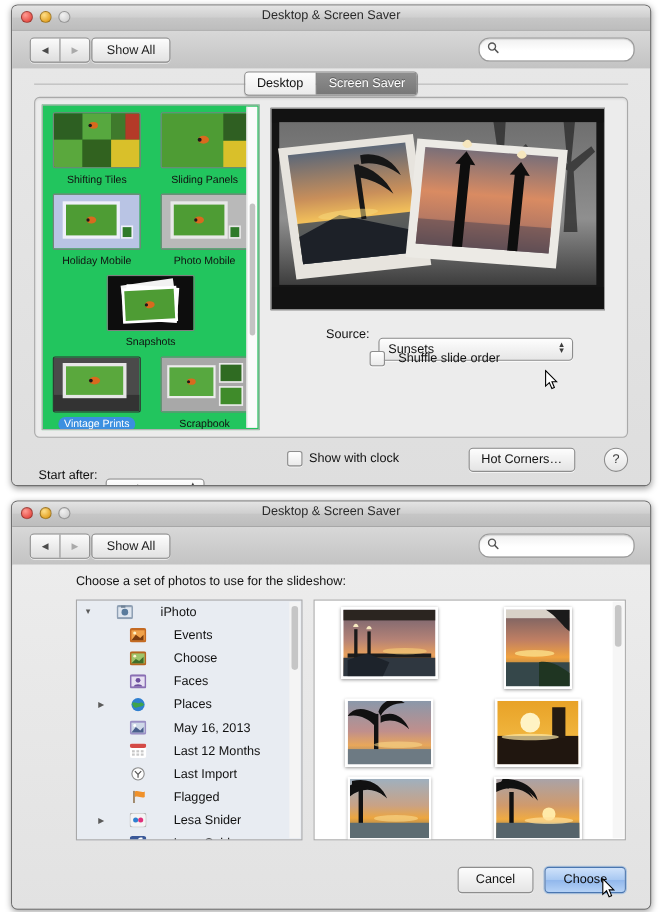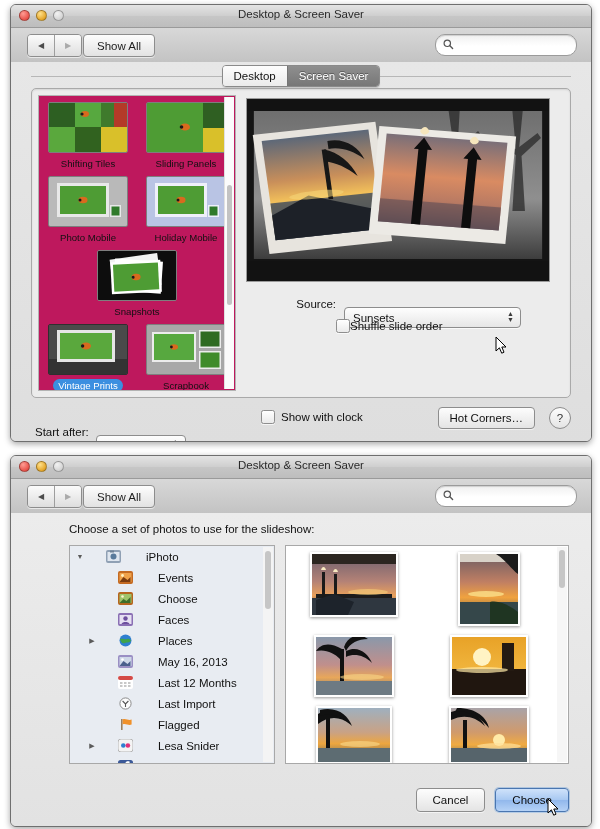--- a/index.html
+++ b/index.html
@@ -45,52 +45,52 @@
   .tabgroup{display:flex;height:20px;border:1px solid #8a8a8a;border-radius:4px;overflow:hidden;
             box-shadow:0 1px 1px rgba(0,0,0,.15);position:relative;z-index:3;}
   .tab{padding:0 11px;display:flex;align-items:center;font-size:11.5px;}
   .tab.off{background:linear-gradient(to bottom,#fdfdfd,#ebebeb);color:#111;}
   .tab.on{background:linear-gradient(to bottom,#8f8f8f,#777777);color:#fff;
           text-shadow:0 -1px 0 rgba(0,0,0,.4);border-left:1px solid #767676;}
 
   .panel{position:absolute;left:20px;right:20px;top:26px;bottom:43px;background:#ececec;
          border:1px solid #a9a9a9;border-radius:5px;box-shadow:inset 0 1px 2px rgba(0,0,0,.10);}
 
-  .ssbox{position:absolute;left:6px;top:6px;width:196px;bottom:6px;background:#be185d;
+  .ssbox{position:absolute;left:6px;top:6px;width:196px;bottom:6px;background:#22c55e;
          border:1px solid #b3b3b3;overflow:hidden;}
   .ssgrid{position:absolute;left:0;top:0;right:0;padding:6px 0 0 0;}
   .ssrow{display:flex;justify-content:space-around;margin-bottom:5px;}
   .sscell{width:84px;text-align:center;}
   .ssthumb{width:78px;height:49px;margin:0 auto;border:1px solid #7e7e7e;border-radius:2px;overflow:hidden;position:relative;}
   .sslabel{font-size:9.6px;color:#111;margin-top:2px;display:inline-block;padding:1px 5px;border-radius:7px;}
   .sslabel.sel{background:#3b8fe0;color:#fff;}
   .ss-scroll{position:absolute;right:1px;top:1px;bottom:1px;width:9px;background:#fbfbfb;border-left:1px solid #e0e0e0;}
   .ss-thumb{position:absolute;left:2px;right:2px;top:88px;height:120px;background:#c3c3c3;border-radius:3px;}
   .prevbox{position:absolute;left:214px;top:9px;right:20px;height:182px;background:#2b2b2b;
            border:1px solid #9a9a9a;overflow:hidden;}
 
   .srcrow{position:absolute;left:214px;top:205px;right:10px;height:20px;display:flex;align-items:center;}
   .srclabel{width:90px;text-align:right;font-size:11.5px;color:#111;padding-right:8px;}
   .popup{width:175px;height:19px;border:1px solid #8d8d8d;border-radius:4px;position:relative;
          background:linear-gradient(to bottom,#fefefe,#e6e6e6);display:flex;align-items:center;
          box-shadow:0 1px 0 rgba(255,255,255,.7);margin-top:27px;}
   .popup .ptext{margin-left:8px;font-size:11.5px;color:#111;}
   .arrows{position:absolute;right:6px;top:3px;font-size:7px;line-height:6px;color:#3c3c3c;text-align:center;}
 
-  .shufflerow{position:absolute;left:304px;top:230px;display:flex;align-items:center;gap:0;}
+  .shufflerow{position:absolute;left:304px;top:230px;display:flex;align-items:center;gap:12px;}
   .cbox{width:12px;height:12px;border:1px solid #8e8e8e;border-radius:2.5px;
         background:linear-gradient(to bottom,#ffffff,#eaeaea);box-shadow:0 1px 0 rgba(255,255,255,.7);}
   .cblabel{font-size:11.5px;color:#111;}
 
   .w1foot{position:absolute;left:0;right:0;bottom:0;height:42px;}
   .startrow{position:absolute;left:24px;top:9px;display:flex;align-items:center;}
   .startlabel{font-size:11.5px;color:#111;margin-right:7px;}
   .popup.sm{width:88px;}
   .showclock{position:absolute;left:250px;top:11px;display:flex;align-items:center;gap:6px;}
-  .hotcorners{position:absolute;right:56px;top:8px;height:20px;padding:0 11px;display:flex;align-items:center;
+  .hotcorners{position:absolute;right:68px;top:8px;height:20px;padding:0 11px;display:flex;align-items:center;
               font-size:11.5px;color:#111;border:1px solid #8d8d8d;border-radius:4px;
               background:linear-gradient(to bottom,#fdfdfd,#e4e4e4);box-shadow:0 1px 0 rgba(255,255,255,.6);margin-left:29px;}
   .helpbtn{position:absolute;right:20px;top:8px;width:20px;height:20px;border-radius:50%;
            border:1px solid #8d8d8d;background:linear-gradient(to bottom,#fdfdfd,#e4e4e4);
            display:flex;align-items:center;justify-content:center;font-size:11.5px;color:#333;}
 
   
   .w2body{position:absolute;left:0;right:0;top:57px;bottom:0;
           background:linear-gradient(to bottom,#ececec,#e2e2e2);}
   .prompt{position:absolute;left:58px;top:10px;font-size:11.5px;color:#111;}
@@ -200,44 +200,44 @@
                   </svg>
                 </div>
                 <span class="sslabel">Sliding Panels</span>
               </div>
             </div>
 
             <div class="ssrow">
               <div class="sscell">
                 <div class="ssthumb">
                   <svg width="78" height="49" viewBox="0 0 78 49">
+                    <rect width="78" height="49" fill="#b9c4e4"></rect>
+                    <rect x="8" y="6" width="52" height="34" fill="#eef0fa"></rect>
+                    <rect x="11" y="9" width="46" height="28" fill="#4e9c34"></rect>
+                    <ellipse cx="34" cy="23" rx="4.5" ry="3.2" fill="#d86a1e"></ellipse>
+                    <circle cx="31" cy="23" r="1.5" fill="#1a1a1a"></circle>
+                    <rect x="61" y="28" width="11" height="12" fill="#eef0fa"></rect>
+                    <rect x="62.5" y="29.5" width="8" height="9" fill="#2f7a2a"></rect>
+                  </svg>
+                </div>
+                <span class="sslabel">Holiday Mobile</span>
+              </div>
+              <div class="sscell">
+                <div class="ssthumb">
+                  <svg width="78" height="49" viewBox="0 0 78 49">
                     <rect width="78" height="49" fill="#b9b9b9"></rect>
                     <rect x="8" y="6" width="52" height="34" fill="#e8e8e8"></rect>
                     <rect x="11" y="9" width="46" height="28" fill="#4e9c34"></rect>
                     <ellipse cx="34" cy="23" rx="4.5" ry="3.2" fill="#d86a1e"></ellipse>
                     <circle cx="31" cy="23" r="1.5" fill="#1a1a1a"></circle>
                     <rect x="61" y="28" width="11" height="12" fill="#e8e8e8"></rect>
                     <rect x="62.5" y="29.5" width="8" height="9" fill="#2f7a2a"></rect>
                   </svg>
                 </div>
                 <span class="sslabel">Photo Mobile</span>
-              </div>
-              <div class="sscell">
-                <div class="ssthumb">
-                  <svg width="78" height="49" viewBox="0 0 78 49">
-                    <rect width="78" height="49" fill="#b9c4e4"></rect>
-                    <rect x="8" y="6" width="52" height="34" fill="#eef0fa"></rect>
-                    <rect x="11" y="9" width="46" height="28" fill="#4e9c34"></rect>
-                    <ellipse cx="34" cy="23" rx="4.5" ry="3.2" fill="#d86a1e"></ellipse>
-                    <circle cx="31" cy="23" r="1.5" fill="#1a1a1a"></circle>
-                    <rect x="61" y="28" width="11" height="12" fill="#eef0fa"></rect>
-                    <rect x="62.5" y="29.5" width="8" height="9" fill="#2f7a2a"></rect>
-                  </svg>
-                </div>
-                <span class="sslabel">Holiday Mobile</span>
               </div>
             </div>
 
             <div class="ssrow">
               <div class="sscell">
                 <div class="ssthumb">
                   <svg width="78" height="49" viewBox="0 0 78 49">
                     <rect width="78" height="49" fill="#0d0d0d"></rect>
                     <g transform="rotate(-8 39 24)">
                         <rect x="14" y="5" width="48" height="32" fill="#f2f2f2"></rect>

